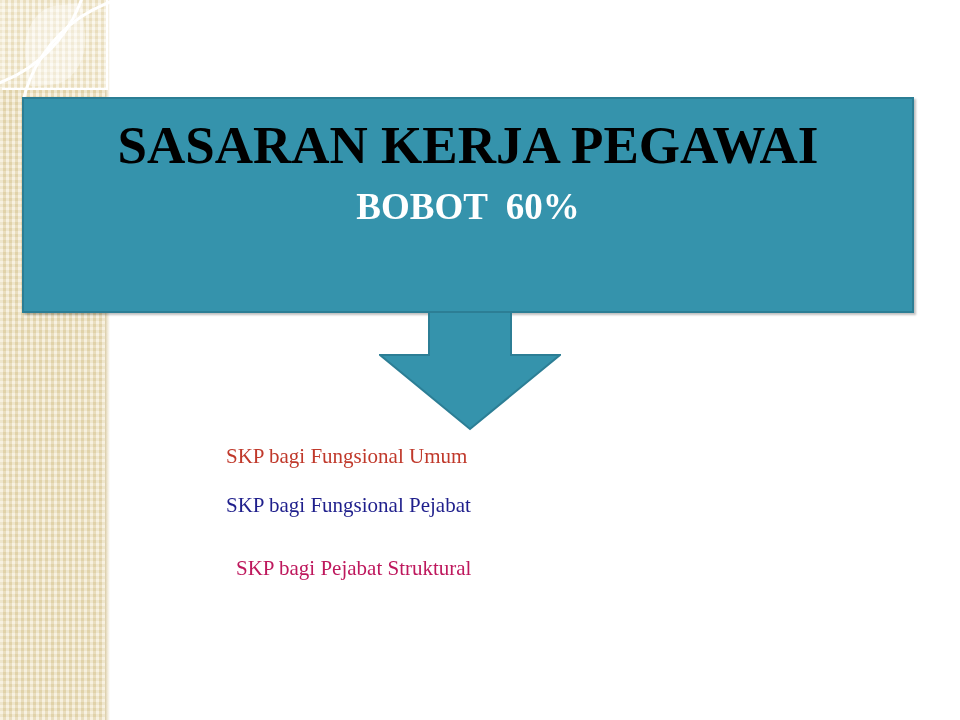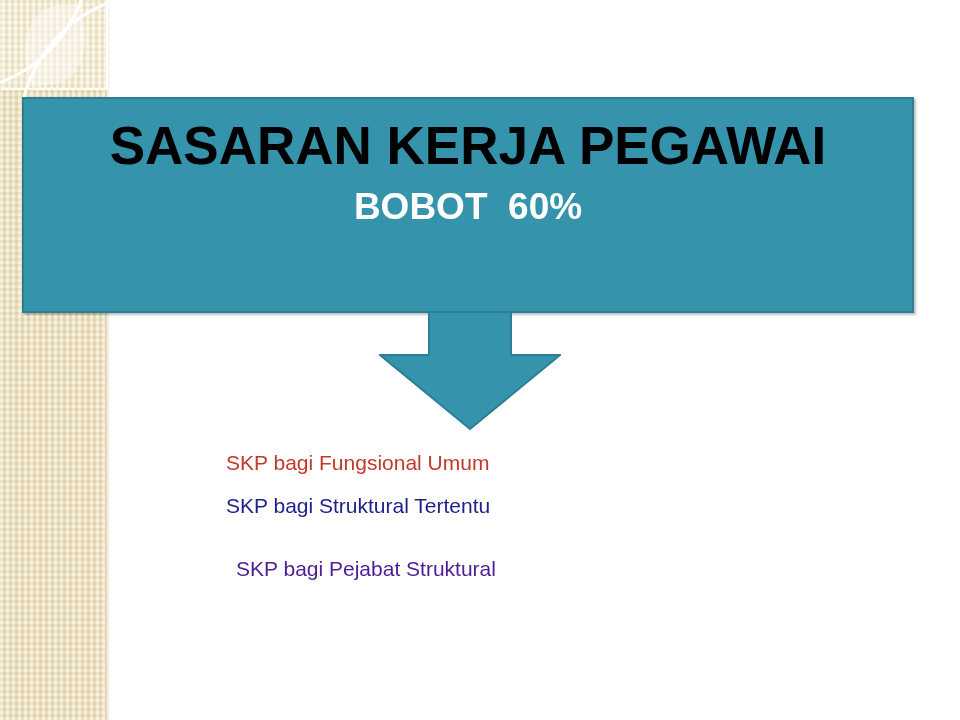--- a/index.html
+++ b/index.html
@@ -15,20 +15,21 @@
     position: relative;
   }
 
   #slide {
     position: absolute;
     left: 0; top: 0;
     width: 960px;
     height: 720px;
     background: #ffffff;
     overflow: hidden;
+    font-family: Liberation Serif, serif;
   }
 
   
   .sidebar {
     position: absolute;
     left: 0;
     top: 0;
     width: 105px;
     height: 720px;
     background-color: #ece0bd;
@@ -157,23 +158,23 @@
     left: 0;
     top: 436px;
     width: 960px;
   }
   .line {
     font-size: 21px;
     line-height: 1.2;
     white-space: nowrap;
     font-weight: normal;
   }
-  .line-1 { position:absolute; left: 226px; top: 14px;  color: #c0392b; }
+  .line-1 { position:absolute; left: 226px; top: 8px;  color: #c0392b; }
   .line-2 { position:absolute; left: 226px; top: 57px; color: #1f1f8c; }
-  .line-3 { position:absolute; left: 236px; top: 120px; color: #4c1d95; }
+  .line-3 { position:absolute; left: 236px; top: 120px; color: #be185d; }
 </style>
 </head>
 <body>
 
 <div id="slide">
 
   <div class="sidebar"></div>
   <div class="sidebar-edge"></div>
 
   <div class="leaf-wrap">
@@ -189,17 +190,17 @@
   </div>
 
   <div class="arrow">
     <svg width="182" height="120" viewBox="0 0 182 120" aria-hidden="true">
       <polygon points="50,1 132,1 132,44 181,44 91,118 1,44 50,44" fill="#3593ac" stroke="#2c7e95" stroke-width="2" stroke-linejoin="miter"></polygon>
     </svg>
   </div>
 
   <div class="lines">
     <div class="line line-1">SKP bagi Fungsional Umum</div>
-    <div class="line line-2">SKP bagi Struktural Tertentu</div>
+    <div class="line line-2">SKP bagi Fungsional Pejabat</div>
     <div class="line line-3">SKP bagi Pejabat Struktural</div>
   </div>
 
 </div>
 
 </body></html>

